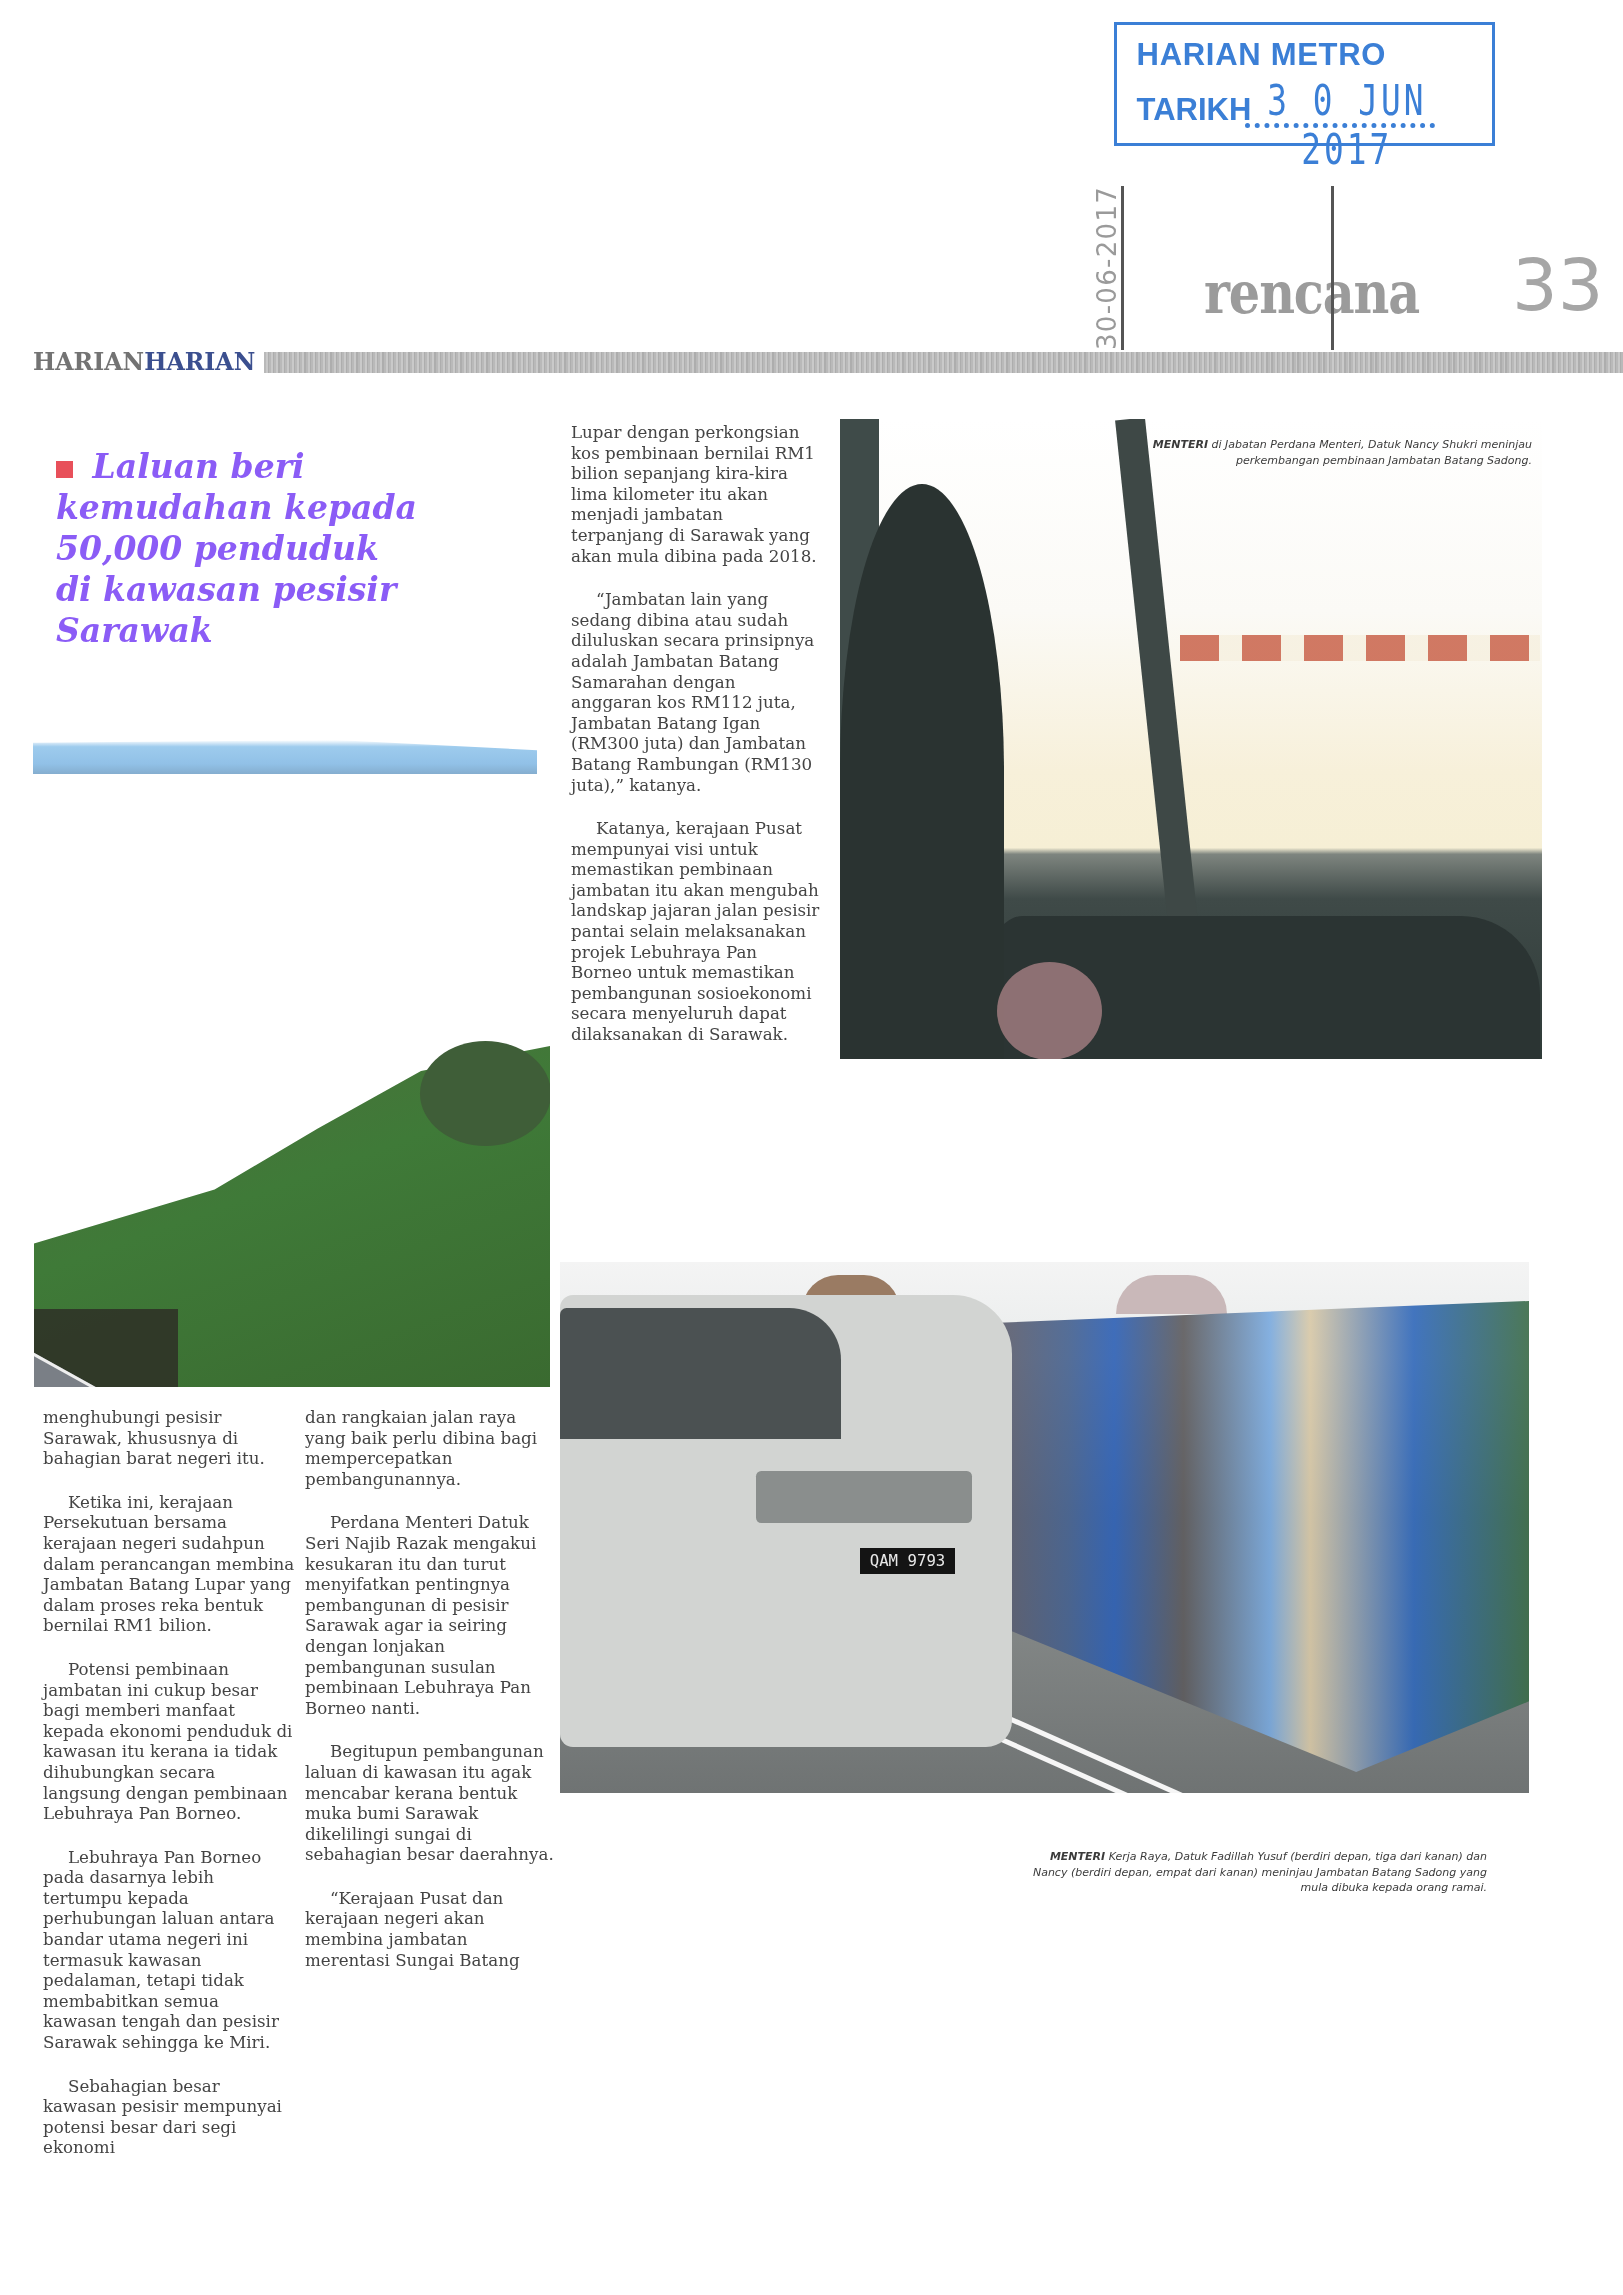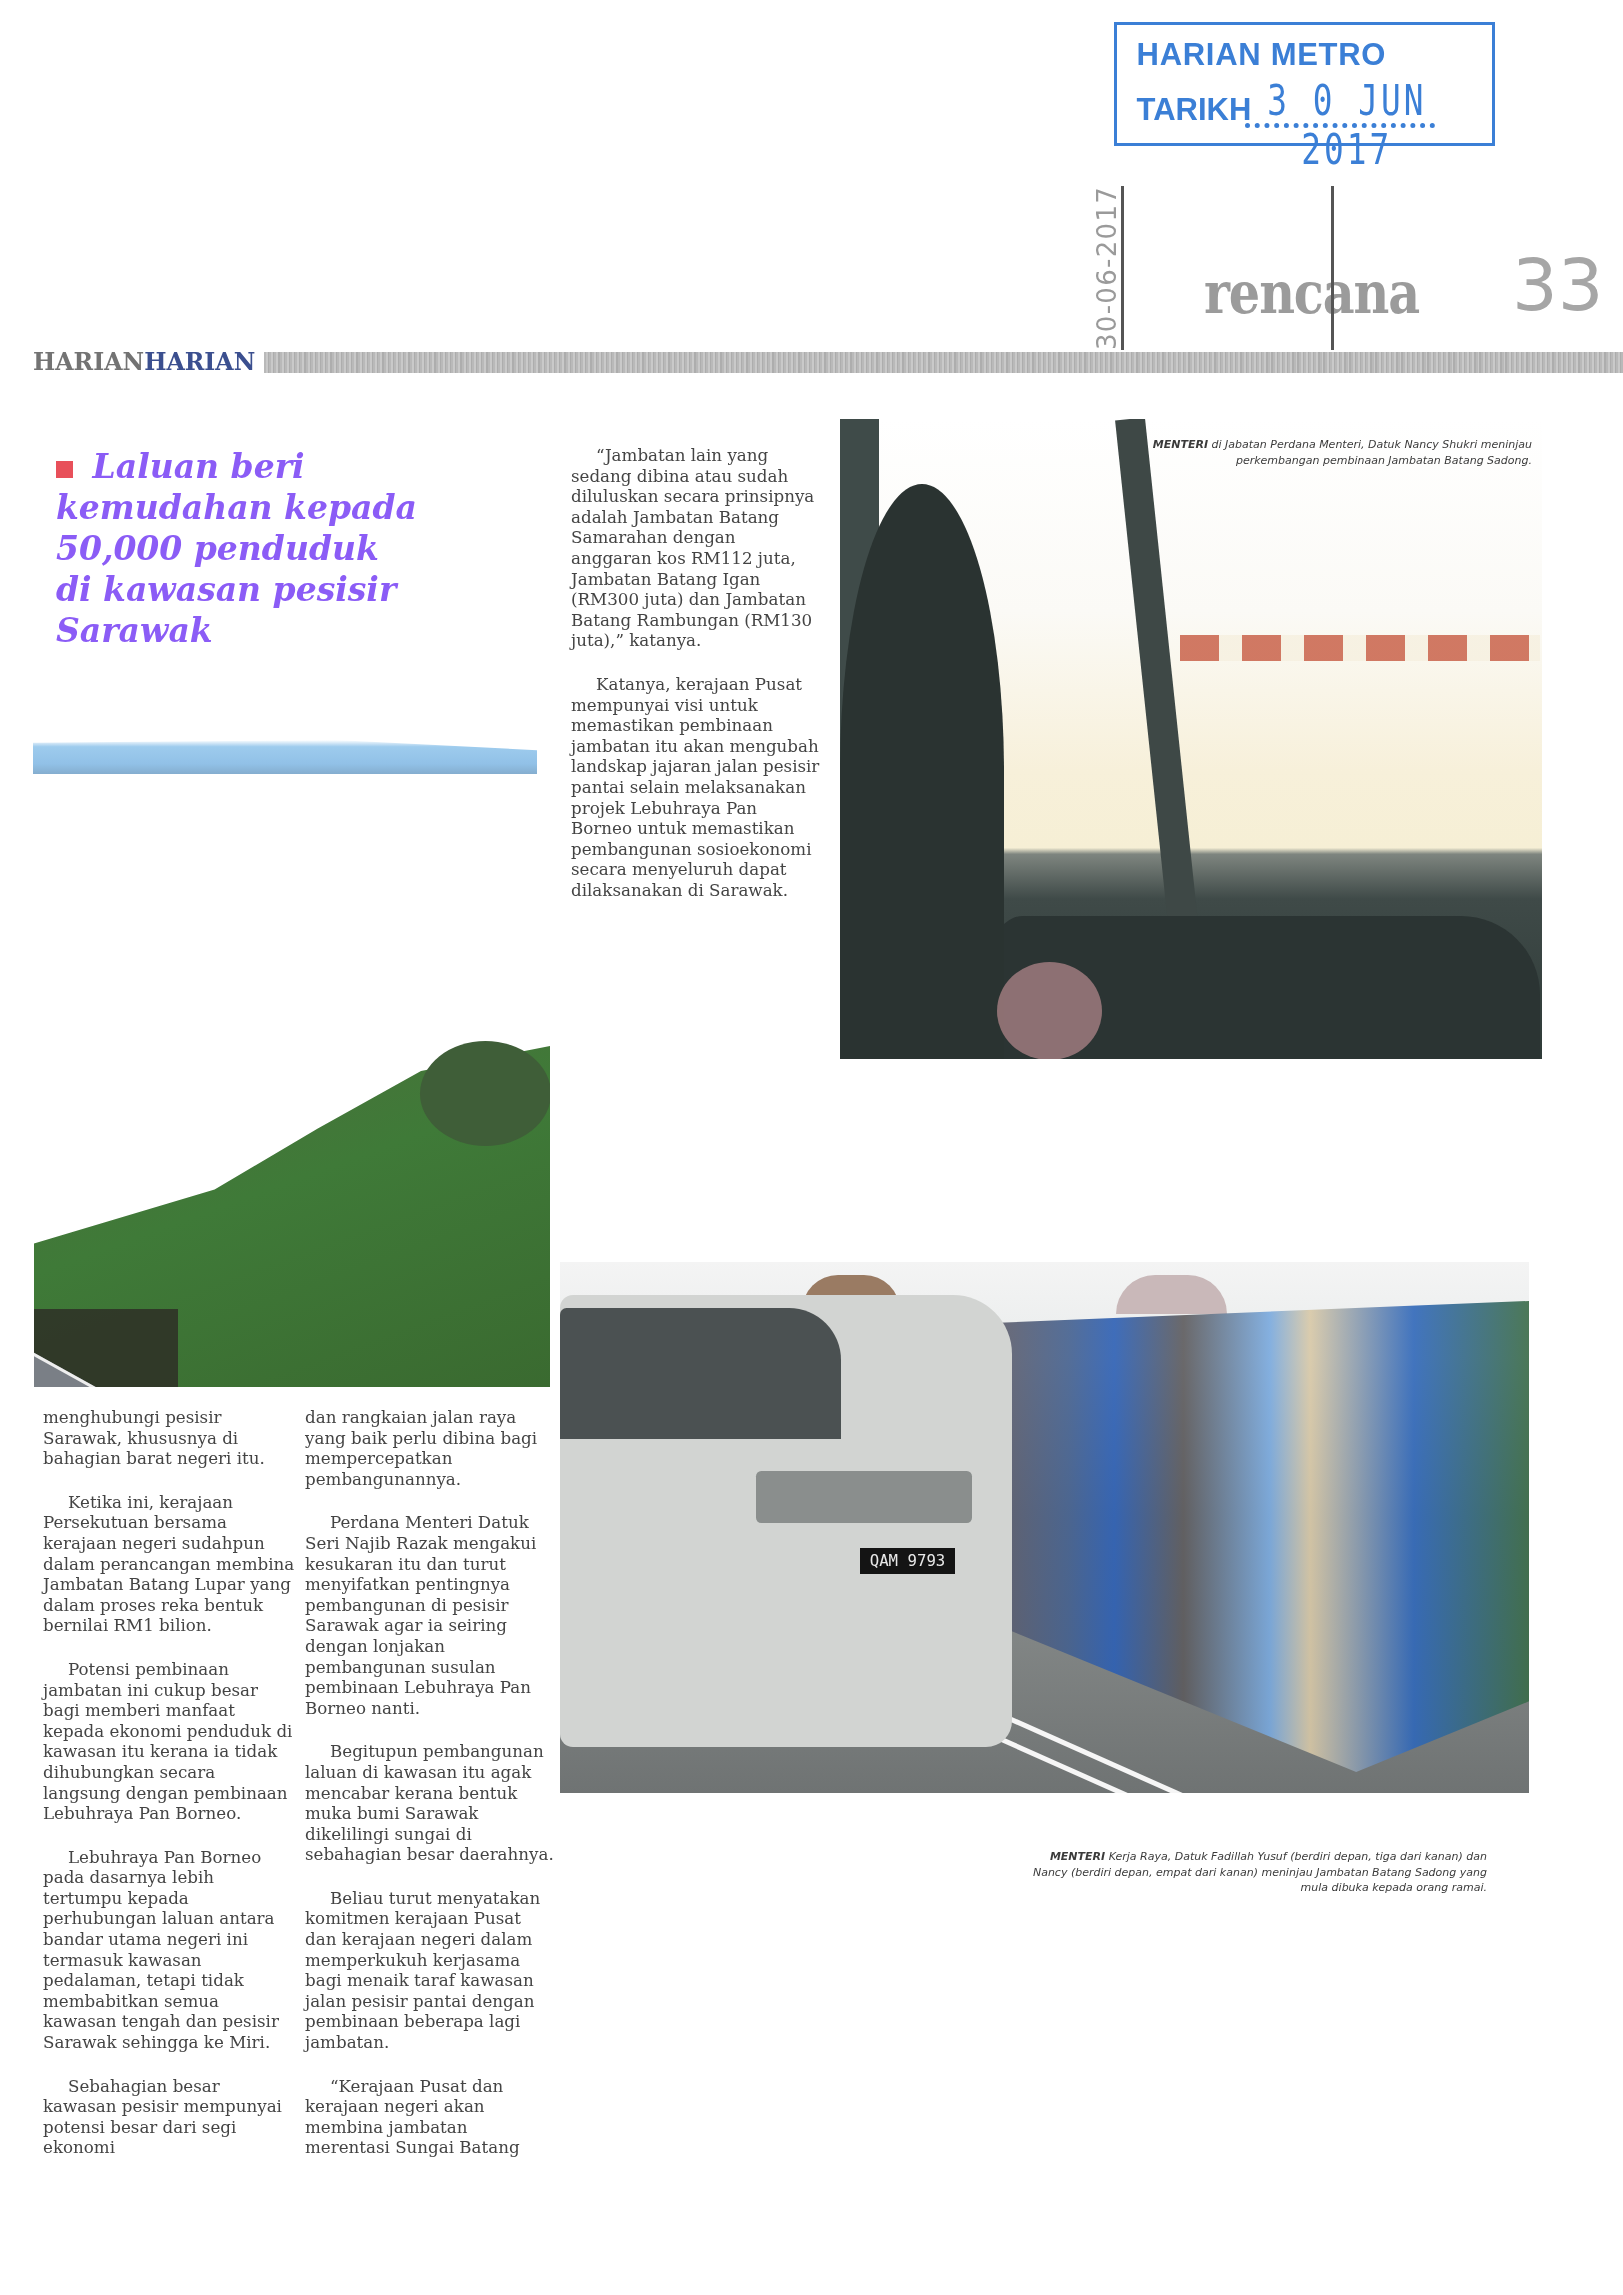--- a/index.html
+++ b/index.html
@@ -115,20 +115,21 @@
   <span class="a">HARIAN</span><span class="b">HARIAN</span>
 </div>
 <div class="abs grey-bar"></div>
 
 <div class="abs headline">
   <span class="bullet-square"></span><span>Laluan beri kemudahan kepada 50,000 penduduk di kawasan pesisir Sarawak</span>
 </div>
 <div class="abs blue-strip"></div>
 
 <div class="abs col col-a">
+  <p>Lupar dengan perkongsian kos pembinaan bernilai RM1 bilion sepanjang kira-kira lima kilometer itu akan menjadi jambatan terpanjang di Sarawak yang akan mula dibina pada 2018.</p>
   <p class="indent">“Jambatan lain yang sedang dibina atau sudah diluluskan secara prinsipnya adalah Jambatan Batang Samarahan dengan anggaran kos RM112 juta, Jambatan Batang Igan (RM300 juta) dan Jambatan Batang Rambungan (RM130 juta),” katanya.</p>
   <p class="indent">Katanya, kerajaan Pusat mempunyai visi untuk memastikan pembinaan jambatan itu akan mengubah landskap jajaran jalan pesisir pantai selain melaksanakan projek Lebuhraya Pan Borneo untuk memastikan pembangunan sosioekonomi secara menyeluruh dapat dilaksanakan di Sarawak.</p>
 </div>
 
 <div class="abs photo1">
   <div class="window-frame"></div>
   <div class="barriers"></div>
   <div class="pillar"></div>
   <div class="door"></div>
   <div class="head"></div>
@@ -149,21 +150,20 @@
   <p>menghubungi pesisir Sarawak, khususnya di bahagian barat negeri itu.</p>
   <p class="indent">Ketika ini, kerajaan Persekutuan bersama kerajaan negeri sudahpun dalam perancangan membina Jambatan Batang Lupar yang dalam proses reka bentuk bernilai RM1 bilion.</p>
   <p class="indent">Potensi pembinaan jambatan ini cukup besar bagi memberi manfaat kepada ekonomi penduduk di kawasan itu kerana ia tidak dihubungkan secara langsung dengan pembinaan Lebuhraya Pan Borneo.</p>
   <p class="indent">Lebuhraya Pan Borneo pada dasarnya lebih tertumpu kepada perhubungan laluan antara bandar utama negeri ini termasuk kawasan pedalaman, tetapi tidak membabitkan semua kawasan tengah dan pesisir Sarawak sehingga ke Miri.</p>
   <p class="indent">Sebahagian besar kawasan pesisir mempunyai potensi besar dari segi ekonomi</p>
 </div>
 <div class="abs col col-c">
   <p>dan rangkaian jalan raya yang baik perlu dibina bagi mempercepatkan pembangunannya.</p>
   <p class="indent">Perdana Menteri Datuk Seri Najib Razak mengakui kesukaran itu dan turut menyifatkan pentingnya pembangunan di pesisir Sarawak agar ia seiring dengan lonjakan pembangunan susulan pembinaan Lebuhraya Pan Borneo nanti.</p>
   <p class="indent">Begitupun pembangunan laluan di kawasan itu agak mencabar kerana bentuk muka bumi Sarawak dikelilingi sungai di sebahagian besar daerahnya.</p>
-  <p class="indent">Beliau turut menyatakan komitmen kerajaan Pusat dan kerajaan negeri dalam memperkukuh kerjasama bagi menaik taraf kawasan jalan pesisir pantai dengan pembinaan beberapa lagi jambatan.</p>
   <p class="indent">“Kerajaan Pusat dan kerajaan negeri akan membina jambatan merentasi Sungai Batang</p>
 </div>
 
 <div class="abs photo3">
   <div class="umbrella1"></div>
   <div class="umbrella2"></div>
   <div class="crowd"></div>
   <div class="lane1"></div>
   <div class="lane2"></div>
   <div class="car"></div>

